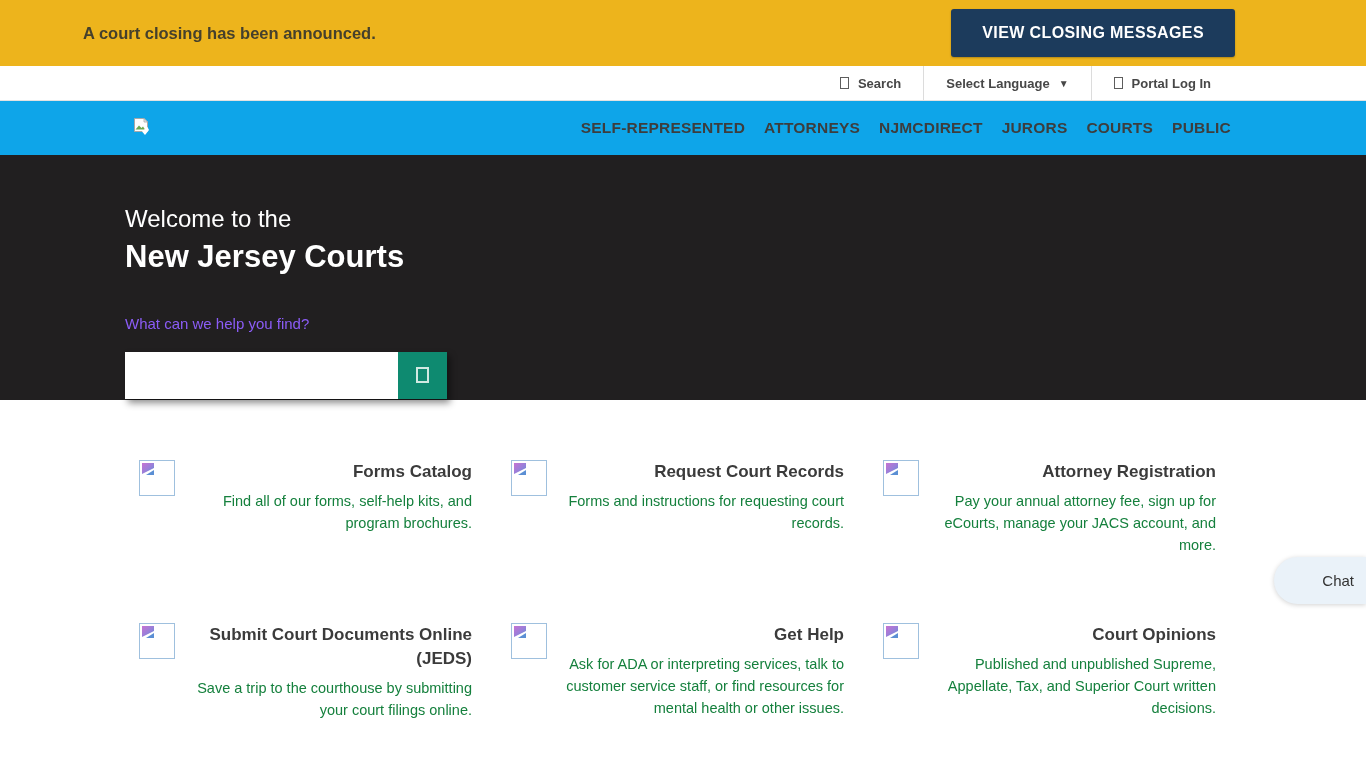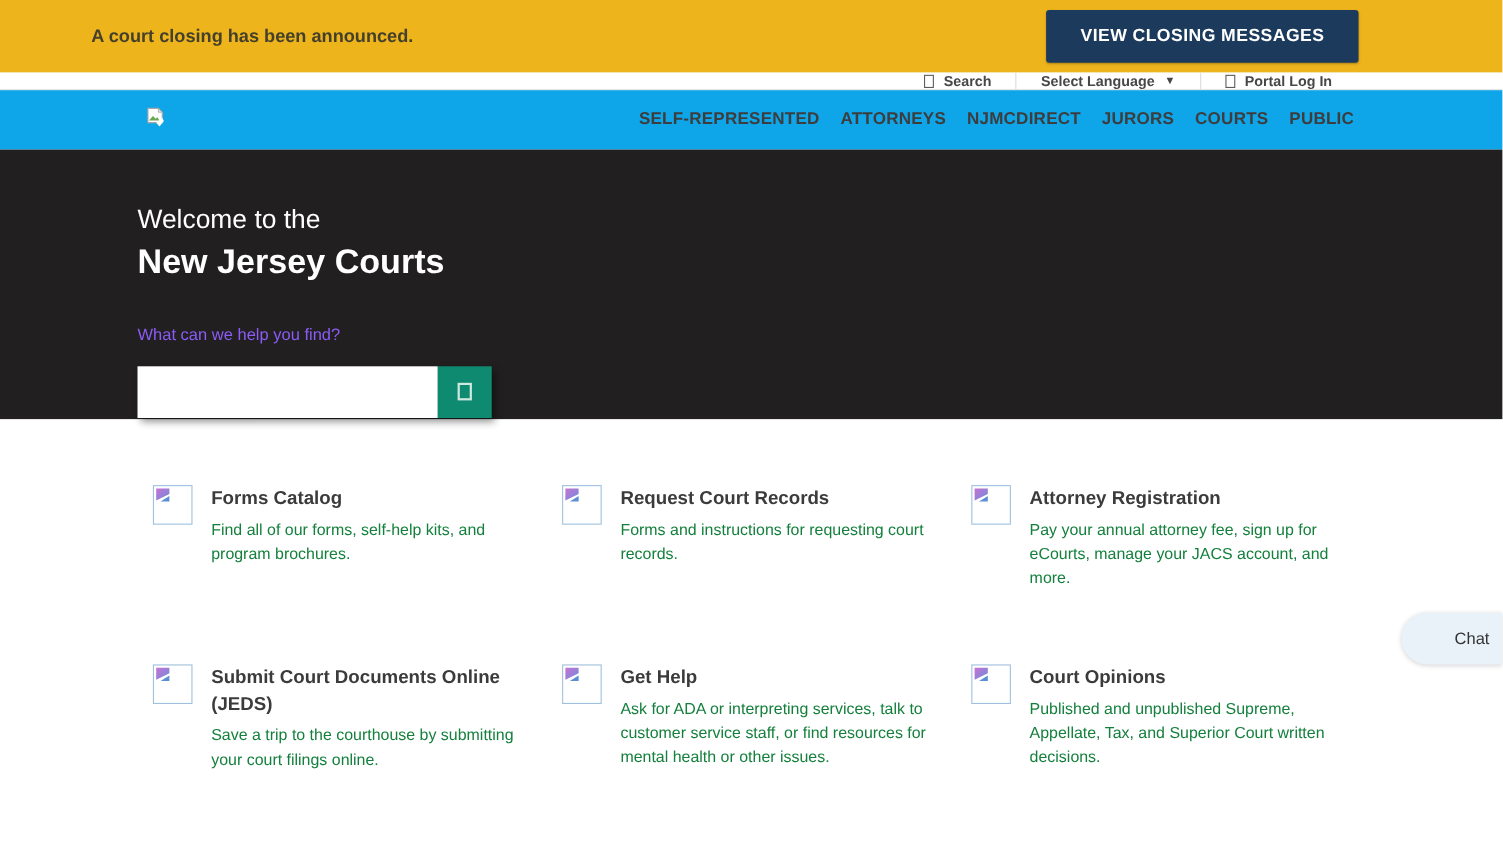--- a/index.html
+++ b/index.html
@@ -33,21 +33,21 @@
     font-weight: bold;
     letter-spacing: 0.4px;
     padding: 15px 31px;
     border-radius: 3px;
     cursor: pointer;
     box-shadow: 0 1px 2px rgba(0,0,0,0.25);
   }
 
   
   .utility-bar {
-    height: 16px;
+    height: 35px;
     background: #ffffff;
     border-bottom: 1px solid #e2e2e2;
     display: flex;
     justify-content: flex-end;
     align-items: stretch;
     padding-right: 133px;
   }
   .util-item {
     display: flex;
     align-items: center;
@@ -164,21 +164,21 @@
   }
   .img-ph {
     flex: 0 0 auto;
     width: 36px;
     height: 36px;
     border: 1px solid #9FC0DE;
     background: #ffffff;
     position: relative;
   }
   .img-ph svg { position: absolute; top: 1px; left: 1px; }
-  .card-body { max-width: 280px; }
+  .card-body { max-width: 280px; text-align: right; }
   .card-title {
     font-size: 17px;
     font-weight: bold;
     color: #3B3B3B;
     line-height: 1.4;
     margin-bottom: 6px;
   }
   .card-desc {
     font-size: 14.5px;
     color: #15803d;

